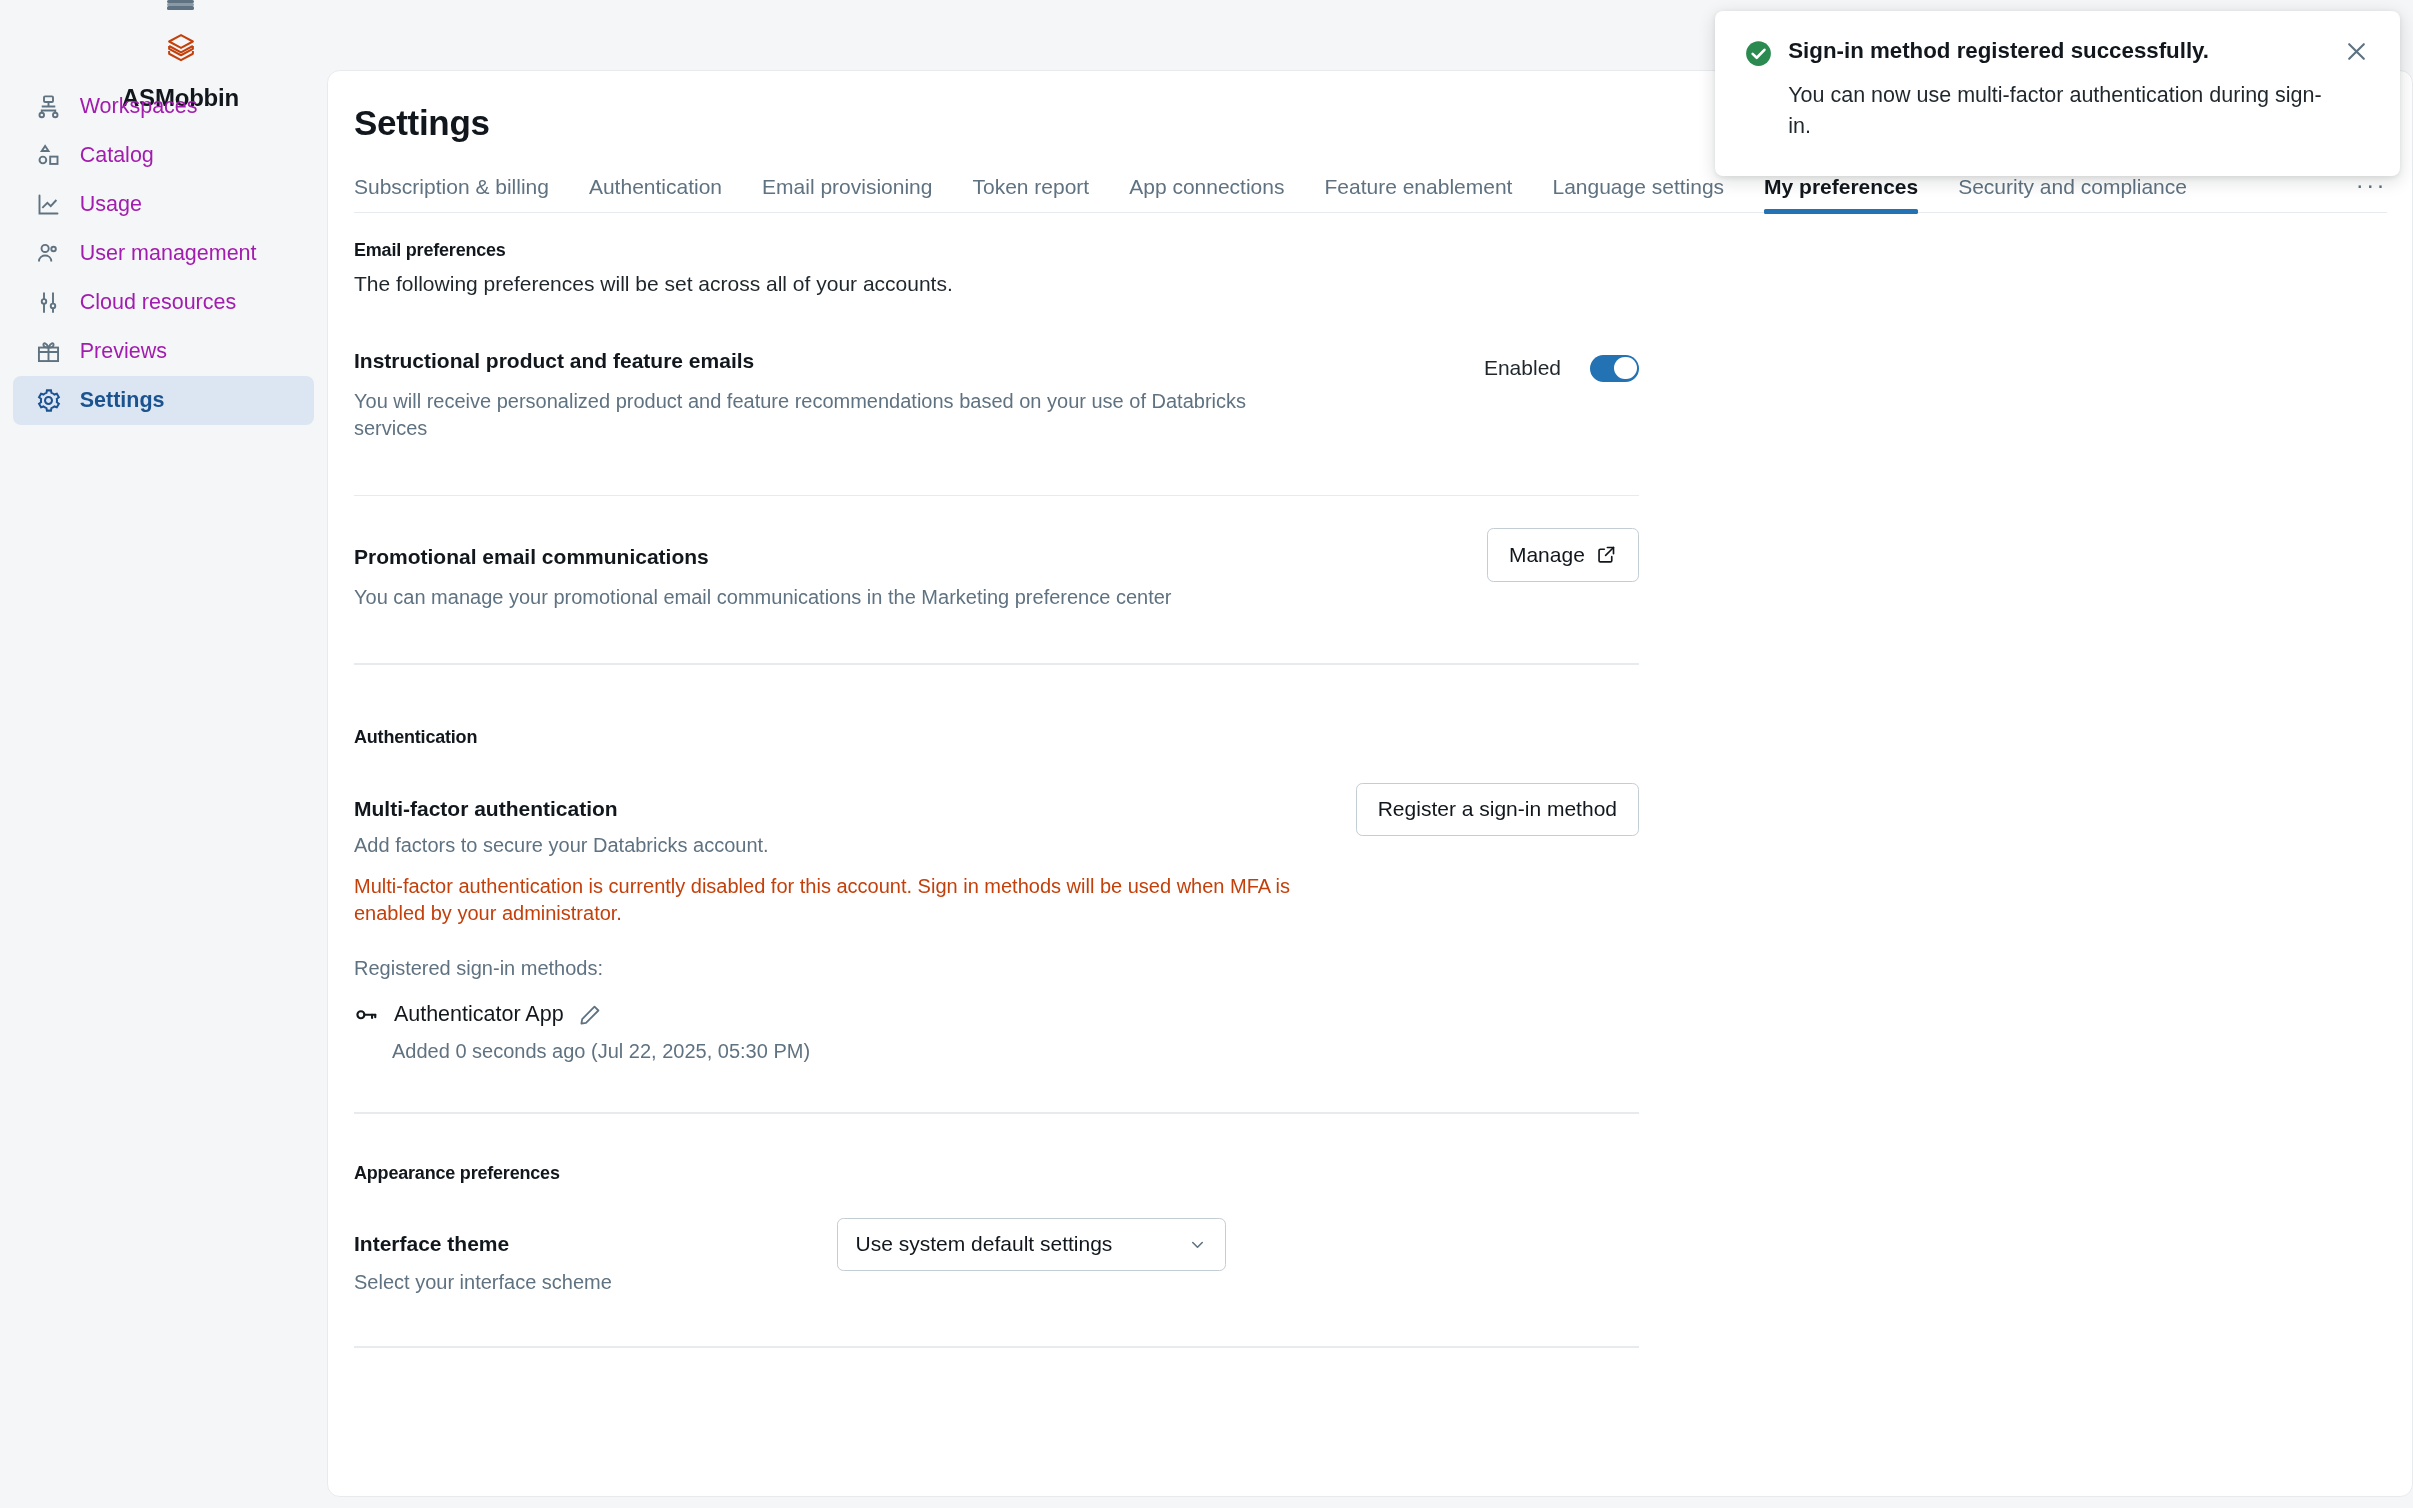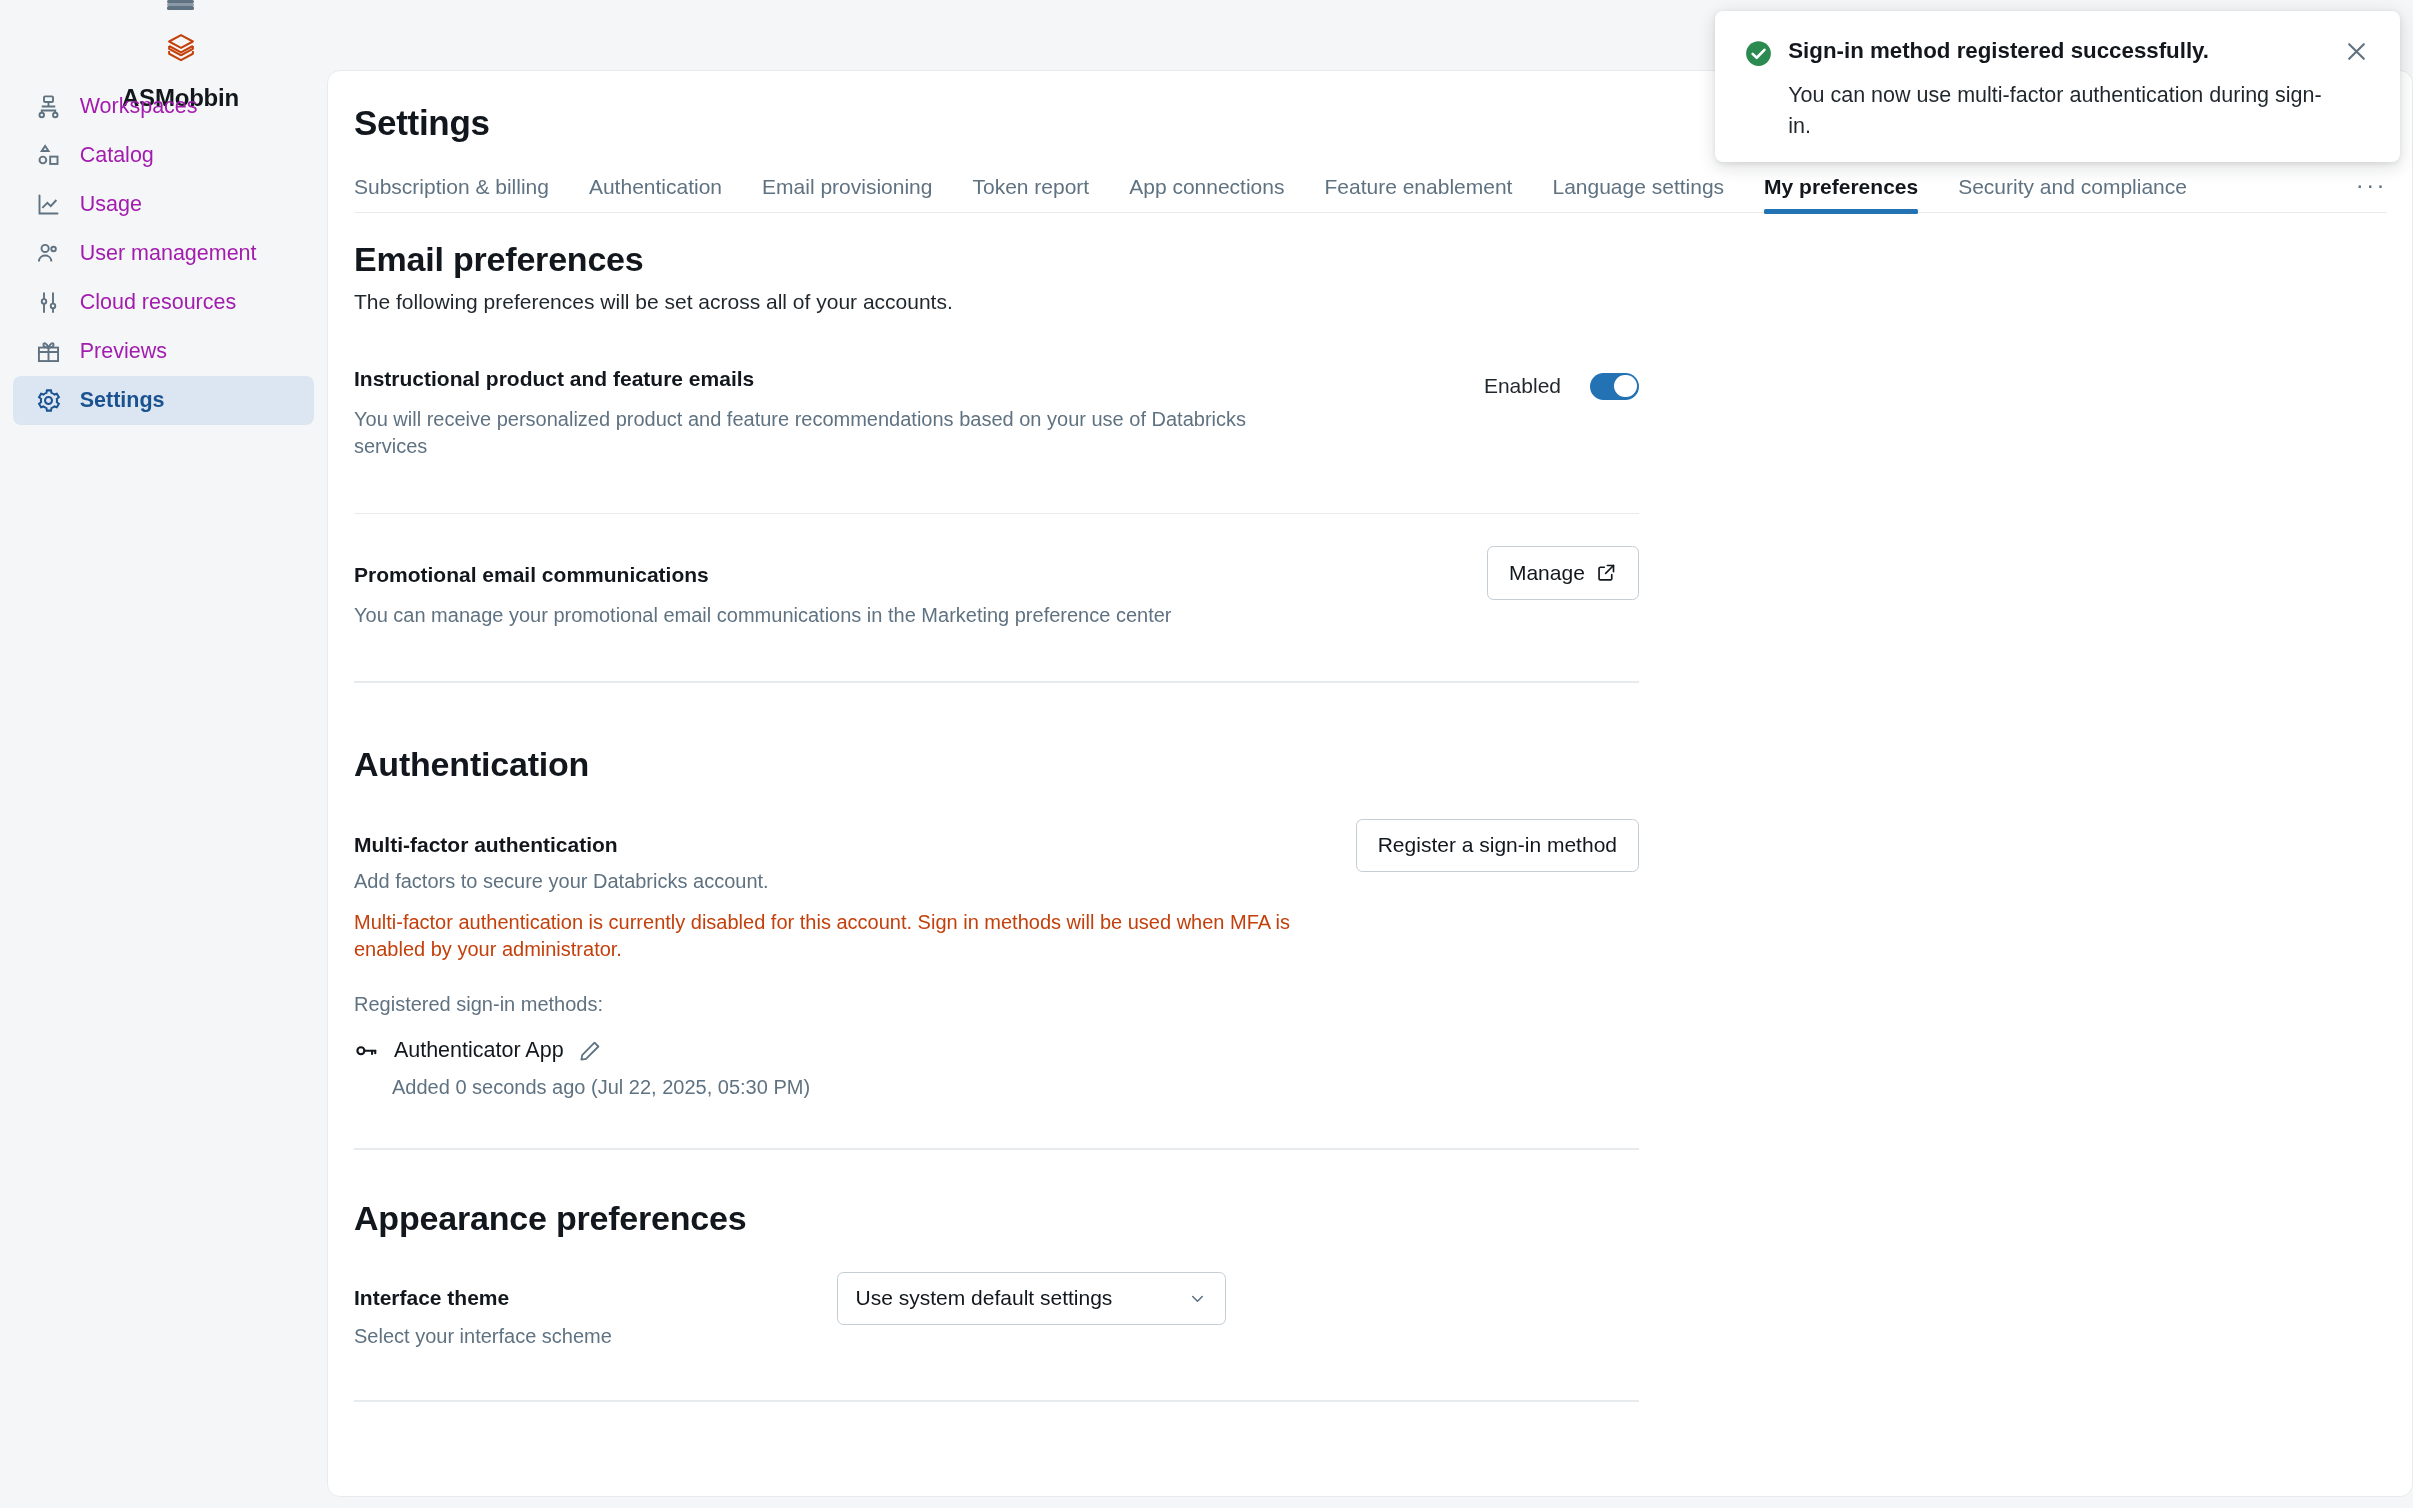--- a/index.html
+++ b/index.html
@@ -69,21 +69,21 @@
   .tab.active { color: #11171C; font-weight: 700; }
   .tab.active::after {
     content: ""; position: absolute; left: 0; right: 0; bottom: -1.6px;
     height: 4.8px; background: #2272B4; border-radius: 1.6px;
   }
   .tab-more { margin-left: auto; margin-right: 0; color: #5F7281; font-size: 24px;
               letter-spacing: 2.4px; padding-bottom: 12.8px; cursor: pointer; }
 
   
   .content { position: absolute; left: 26px; top: 169px; width: 2033px; }
-  .sec-title { font-size: 34px; font-weight: 700; color: #11171C; letter-spacing: -0.2px; }
+  .sec-title { font-size: 18px; font-weight: 700; color: #11171C; letter-spacing: -0.2px; }
   .sec-sub { font-size: 21px; color: #1F272D; margin-top: 11.2px; }
 
   .pref-block { position: relative; width: 1285px; }
   .pref-label { font-size: 21px; font-weight: 700; color: #11171C; }
   .pref-desc { font-size: 20px; color: #5F7281; line-height: 1.38; margin-top: 14.4px; max-width: 918px; }
   .divider { width: 1285px; height: 1.6px; background: #E8EBEE; }
 
   .right-ctl { position: absolute; right: 0; top: 0; display: flex; align-items: center; gap: 16px; }
 
   .toggle-wrap { display: flex; align-items: center; gap: 29px; margin-top: 8px; }
@@ -120,21 +120,21 @@
   .method-name { font-size: 21.5px; color: #11171C; }
   .edit-ico { width: 24px; height: 24px; cursor: pointer; }
   .method-meta { font-size: 20px; color: #5F7281; margin-top: 12.8px; margin-left: 38px; }
 
   
   #toast {
     position: absolute; right: 12.8px; top: 11.2px;
     width: 685px; min-height: 144px;
     background: #fff; border-radius: 8px;
     box-shadow: 0 4.8px 17.6px rgba(17,23,28,0.14), 0 1.6px 4.8px rgba(17,23,28,0.08);
-    padding: 27px 30px 20px 30px;
+    padding: 27px 30px 34px 30px;
   }
   .toast-head { display: flex; align-items: flex-start; gap: 16px; }
   .toast-check { width: 27px; height: 27px; flex: none; margin-top: 1.6px; }
   .toast-title { font-size: 22.3px; font-weight: 700; color: #11171C; flex: 1; }
   .toast-close { width: 27px; height: 27px; cursor: pointer; flex: none; }
   .toast-body { font-size: 21.5px; color: #1F272D; line-height: 1.45;
                 margin-top: 12.8px; margin-left: 43px; max-width: 551px; }
 </style>
 </head>
 <body>

